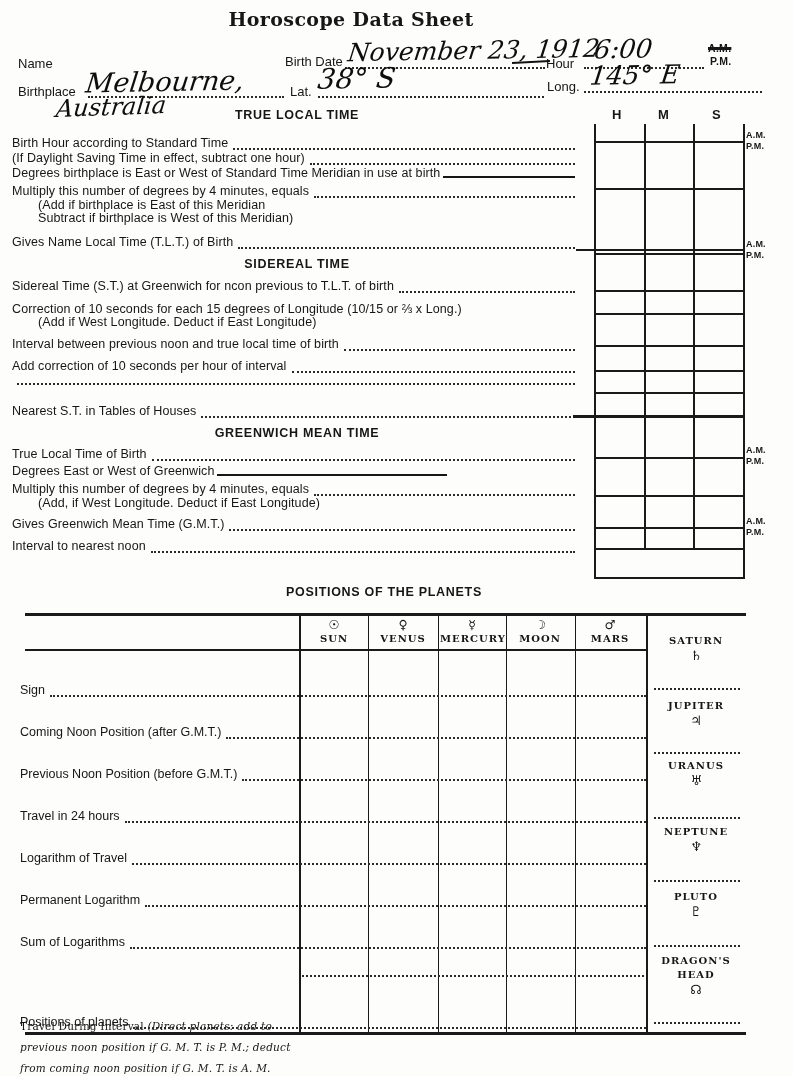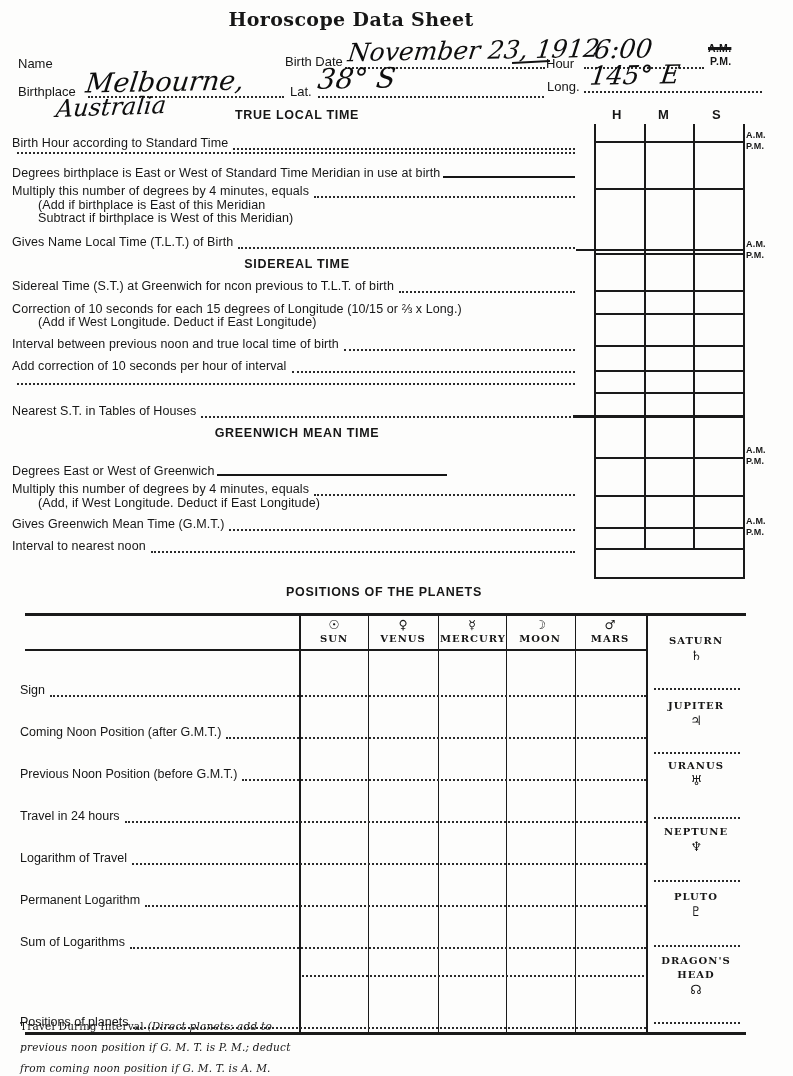--- a/index.html
+++ b/index.html
@@ -63,20 +63,21 @@
   <div class="ampm-top strike" style="left:708px;top:42px">A.M.</div>
   <div class="ampm-top" style="left:710px;top:55px">P.M.</div>
 
   <div class="sechead" style="top:108px">TRUE LOCAL TIME</div>
 
   <div class="frow" style="top:137px;width:563px">
       <span>Birth Hour according to Standard Time</span>
       <span class="lead"></span>
     </div>
   <div class="frow" style="top:152px;width:563px">
+      <span>(If Daylight Saving Time in effect, subtract one hour)</span>
       <span class="lead"></span>
     </div>
   <div class="frow" style="top:167px;width:563px">
       <span>Degrees birthplace is East or West of Standard Time Meridian in use at birth</span>
       <span class="solidfill"></span>
     </div>
   <div class="frow" style="top:185px;width:563px">
       <span>Multiply this number of degrees by 4 minutes, equals</span>
       <span class="lead"></span>
     </div>
@@ -114,20 +115,24 @@
   <div class="frow" style="top:383px;width:563px">
       <span class="lead"></span>
     </div>
   <div class="frow" style="top:405px;width:563px">
       <span>Nearest S.T. in Tables of Houses</span>
       <span class="lead"></span>
     </div>
 
   <div class="sechead" style="top:426px">GREENWICH MEAN TIME</div>
 
+  <div class="frow" style="top:448px;width:563px">
+      <span>True Local Time of Birth</span>
+      <span class="lead"></span>
+    </div>
   <div class="frow" style="top:465px;width:435px">
       <span>Degrees East or West of Greenwich</span>
       <span class="solidfill"></span>
     </div>
   <div class="frow" style="top:483px;width:563px">
       <span>Multiply this number of degrees by 4 minutes,  equals</span>
       <span class="lead"></span>
     </div>
   <div class="frow" style="top:518px;width:563px">
       <span>Gives Greenwich Mean Time (G.M.T.)</span>

